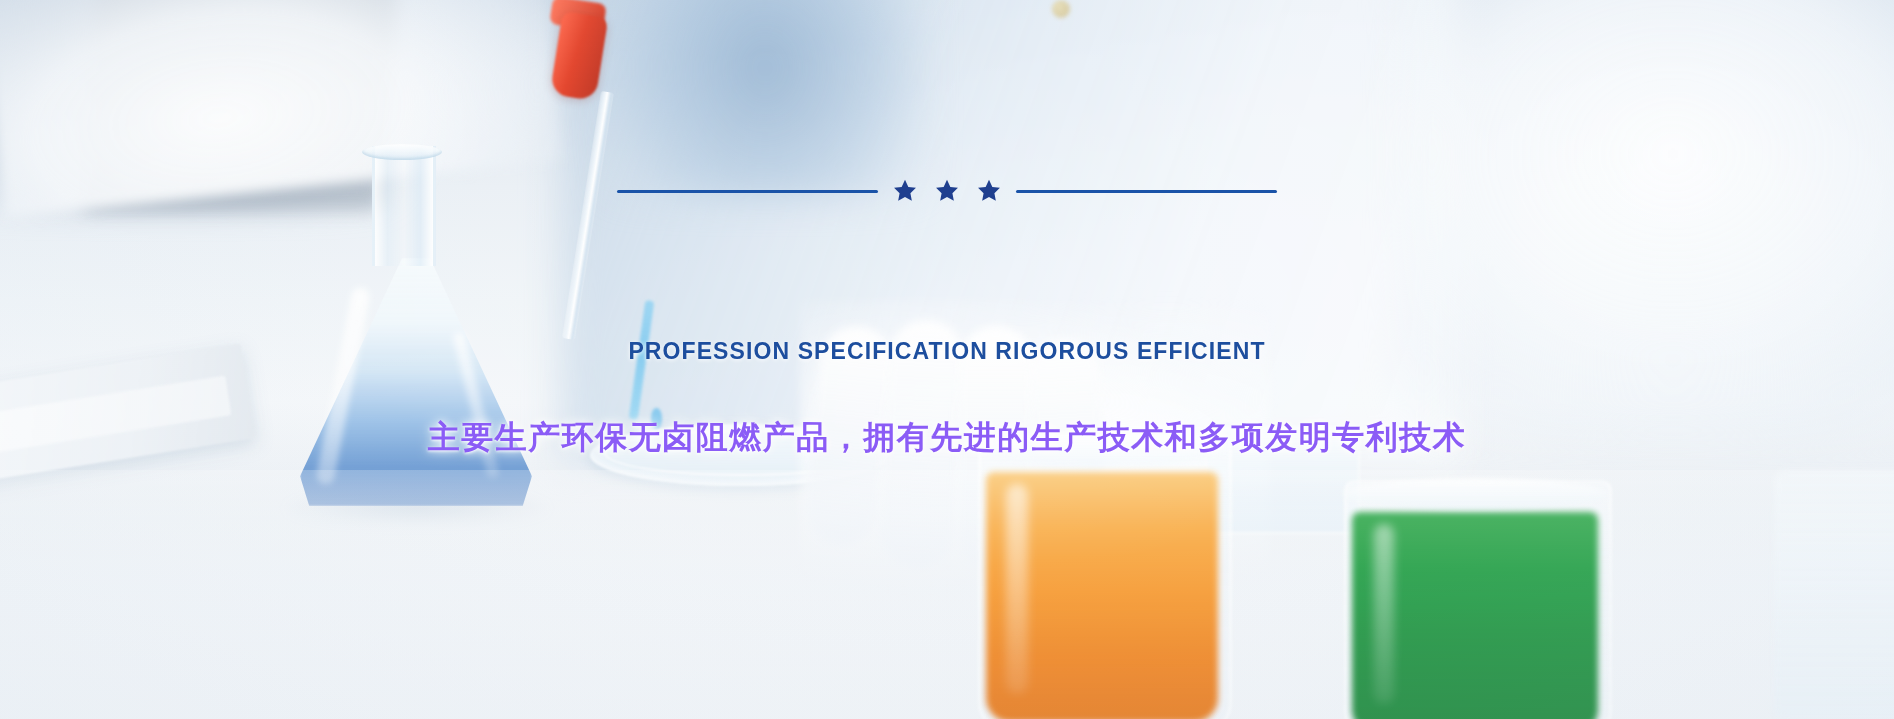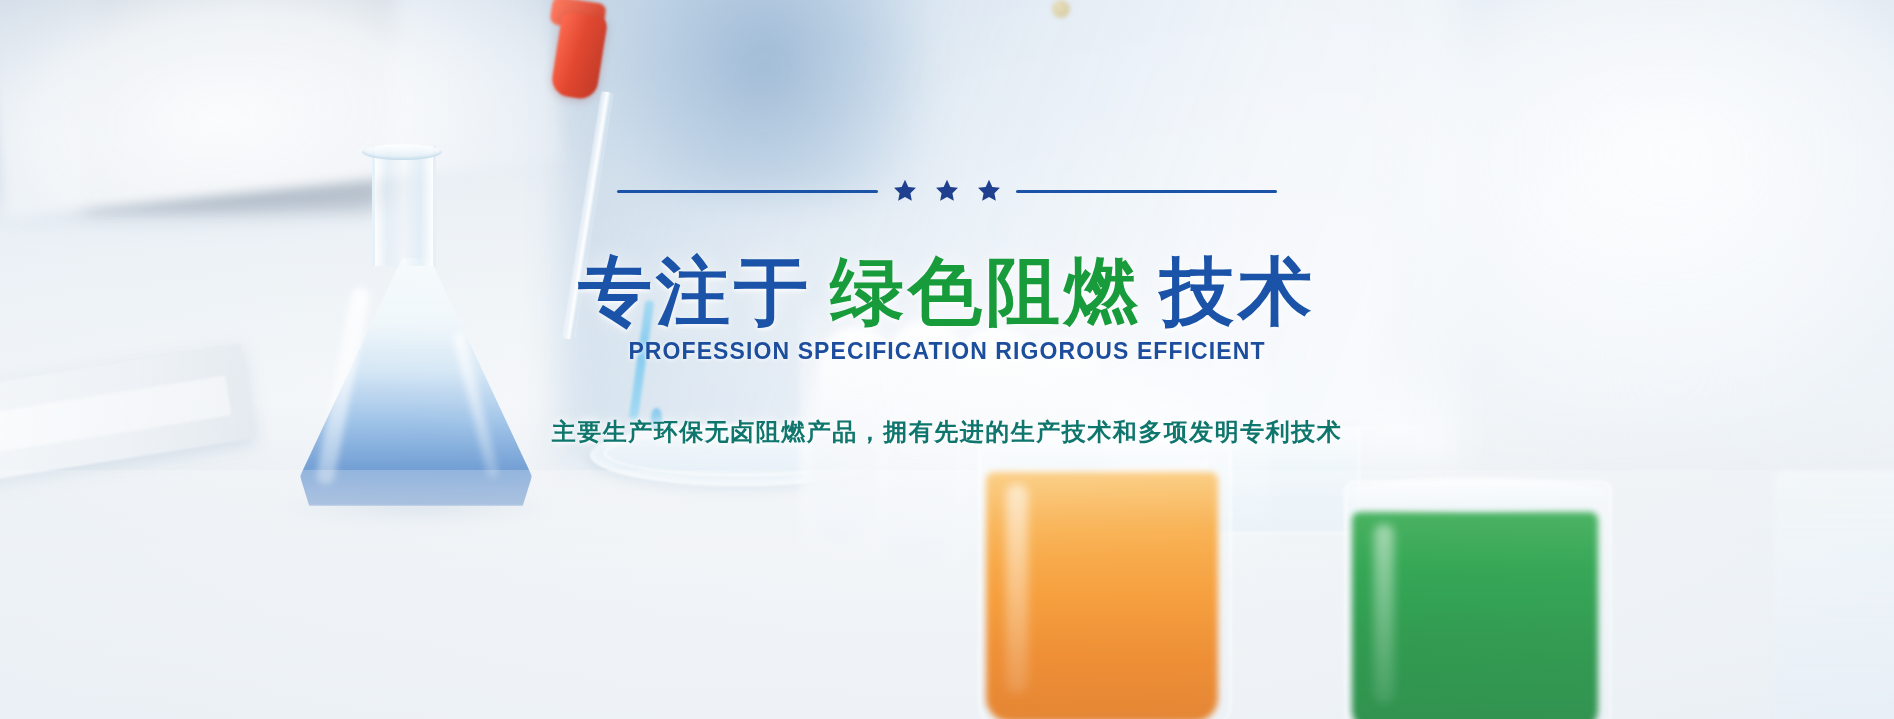--- a/index.html
+++ b/index.html
@@ -498,22 +498,22 @@
     font-family: "Liberation Sans", sans-serif;
     text-shadow: 0 1px 4px rgba(255,255,255,.9);
   }
 
   .desc-cn {
     position: absolute;
     top: 416px;
     left: 50%;
     transform: translateX(-50%);
     white-space: nowrap;
-    color: #0f766e;
-    font-size: 24px;
+    color: #8b5cf6;
+    font-size: 32px;
     font-weight: 700;
     letter-spacing: 1.5px;
     font-family: Liberation Mono, monospace;
     text-shadow:
        0 0 8px rgba(255,255,255,.95),
        0 0 16px rgba(255,255,255,.8),
        0 1px 3px rgba(255,255,255,.95);
   }
 </style>
 </head>
@@ -582,19 +582,18 @@
         <svg class="star" width="26" height="26" viewBox="0 0 24 24" aria-hidden="true">
           <path fill="#1f3f8f" d="M12 1.6l3.1 6.6 7 .9-5.1 4.9 1.3 7.1L12 17.6 5.7 21.1 7 14 1.9 9.1l7-.9z"></path>
         </svg>
         <svg class="star" width="26" height="26" viewBox="0 0 24 24" aria-hidden="true">
           <path fill="#1f3f8f" d="M12 1.6l3.1 6.6 7 .9-5.1 4.9 1.3 7.1L12 17.6 5.7 21.1 7 14 1.9 9.1l7-.9z"></path>
         </svg>
       </span>
       <span class="rule"></span>
     </div>
 
-    <h1 class="title"><span class="t-blue">专注于</span><span class="t-gap"></span><span class="t-green">绿色阻燃</span><span class="t-gap"></span><span class="t-blue">技术</span></h1>
 
     <div class="subtitle-en">PROFESSION SPECIFICATION RIGOROUS EFFICIENT</div>
 
     <div class="desc-cn">主要生产环保无卤阻燃产品，拥有先进的生产技术和多项发明专利技术</div>
   </div>
 </div>
 
 </body></html>

